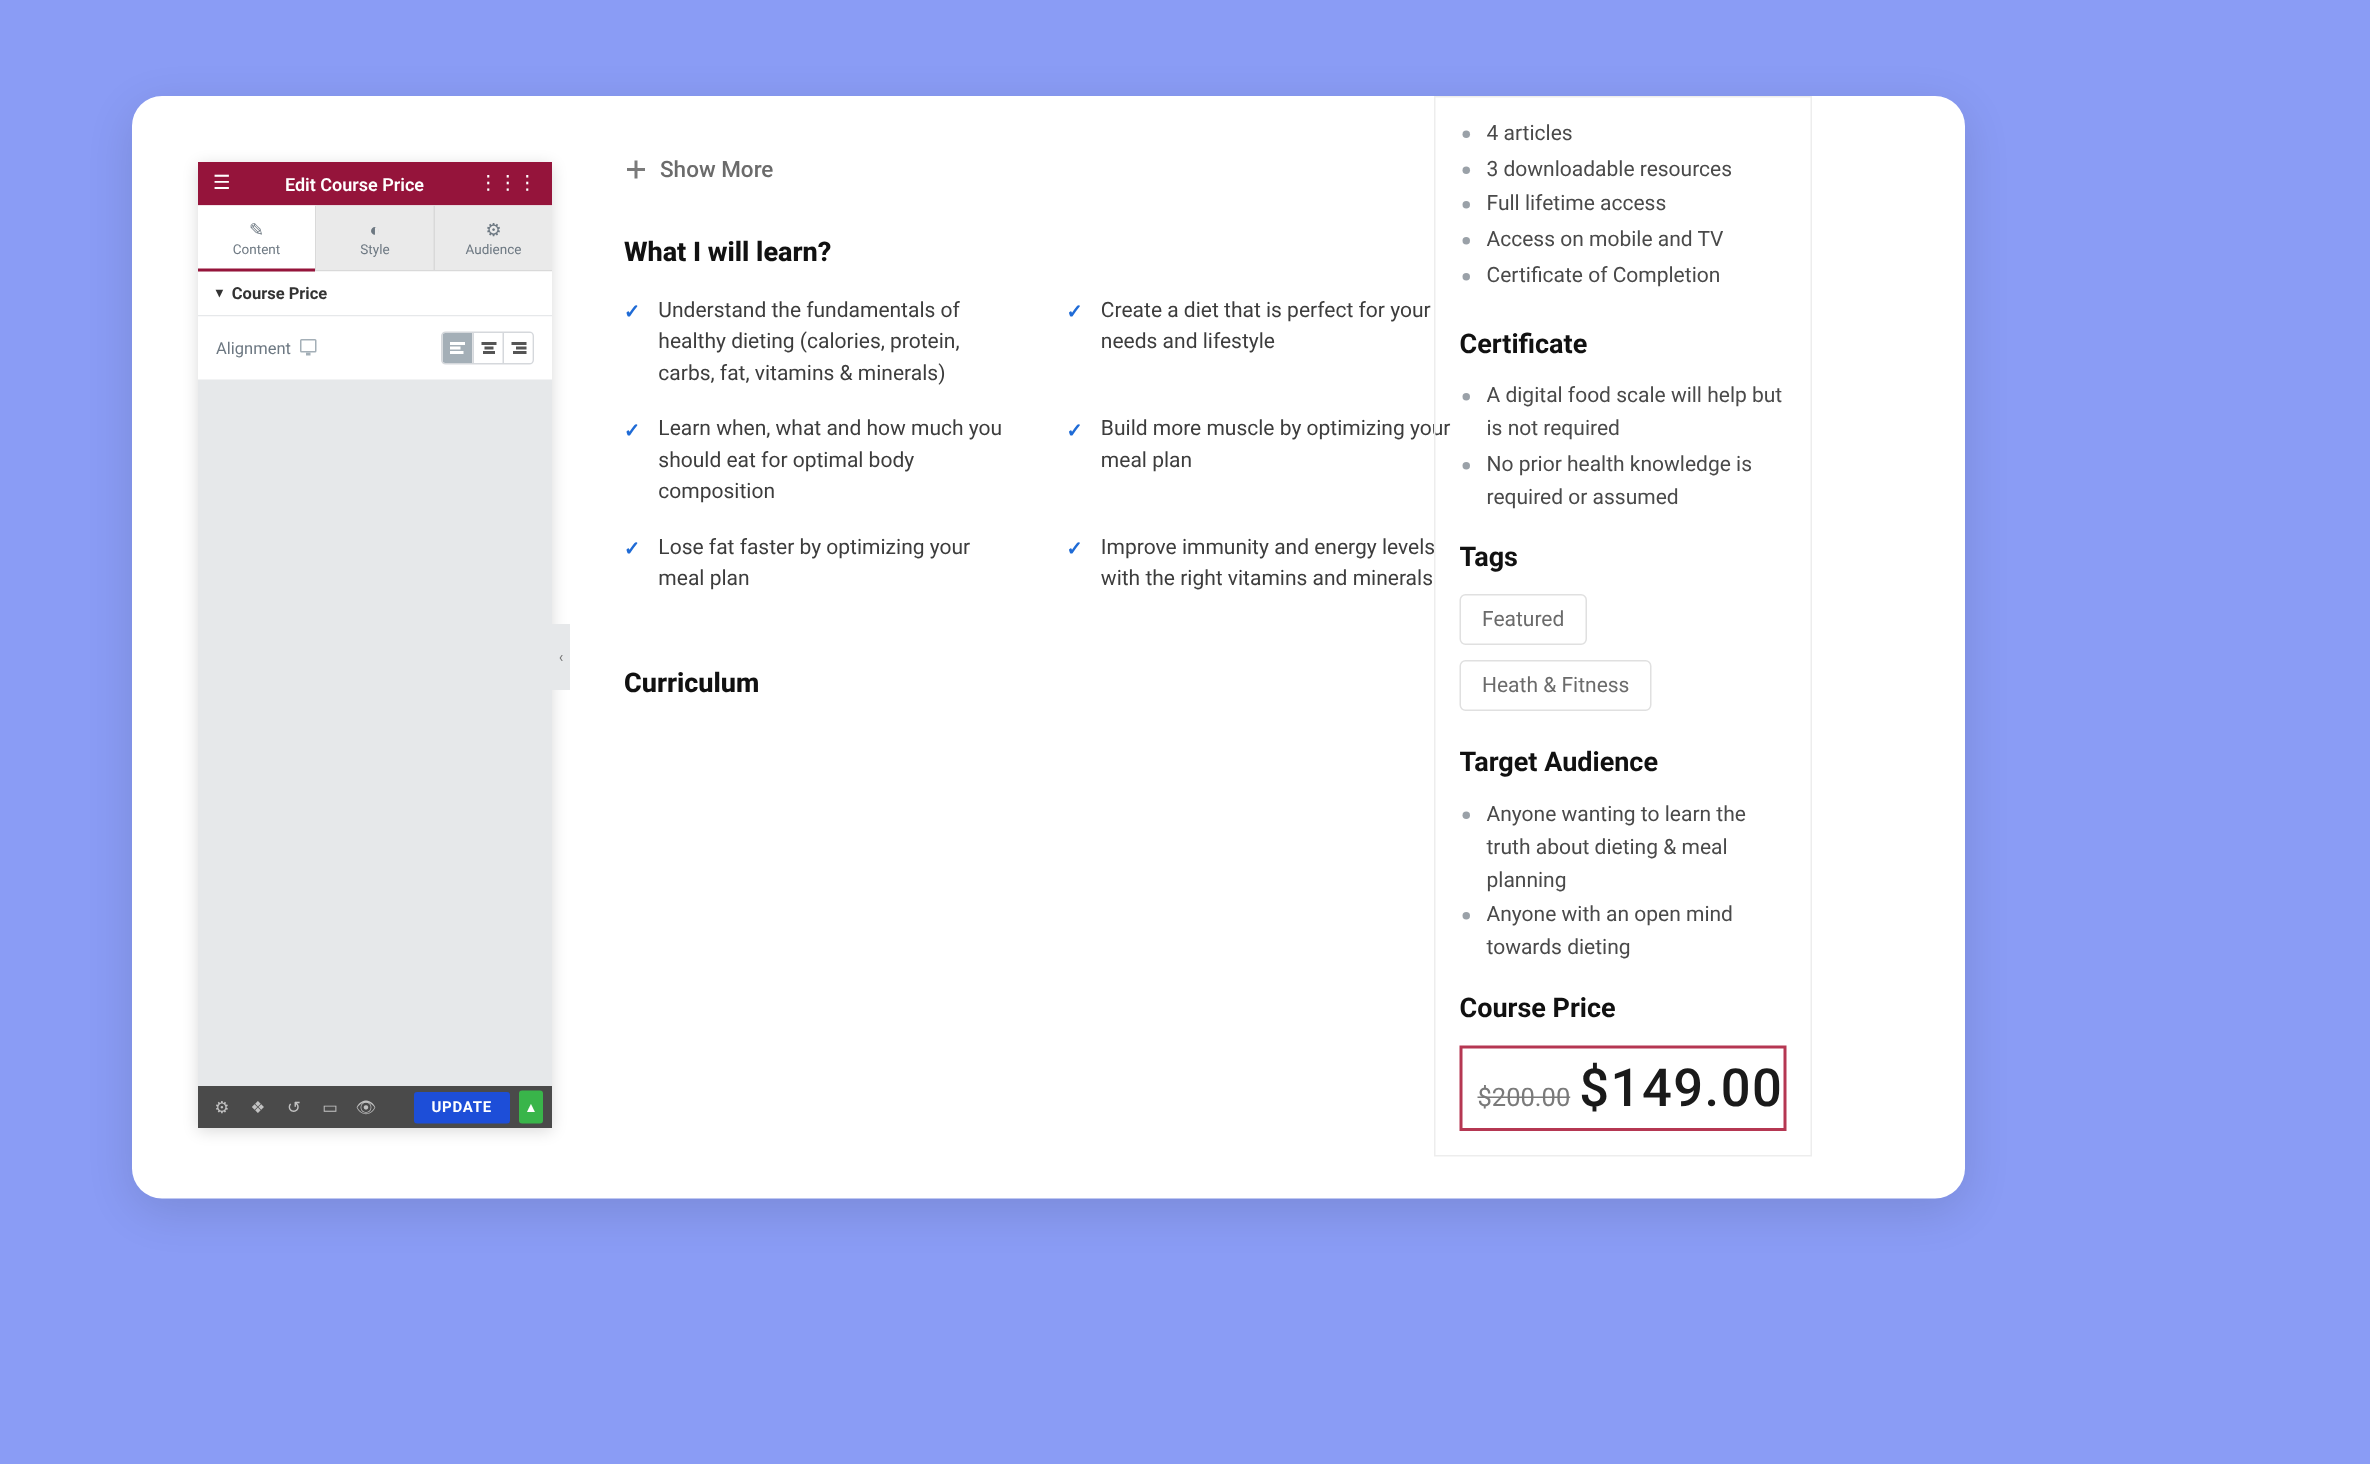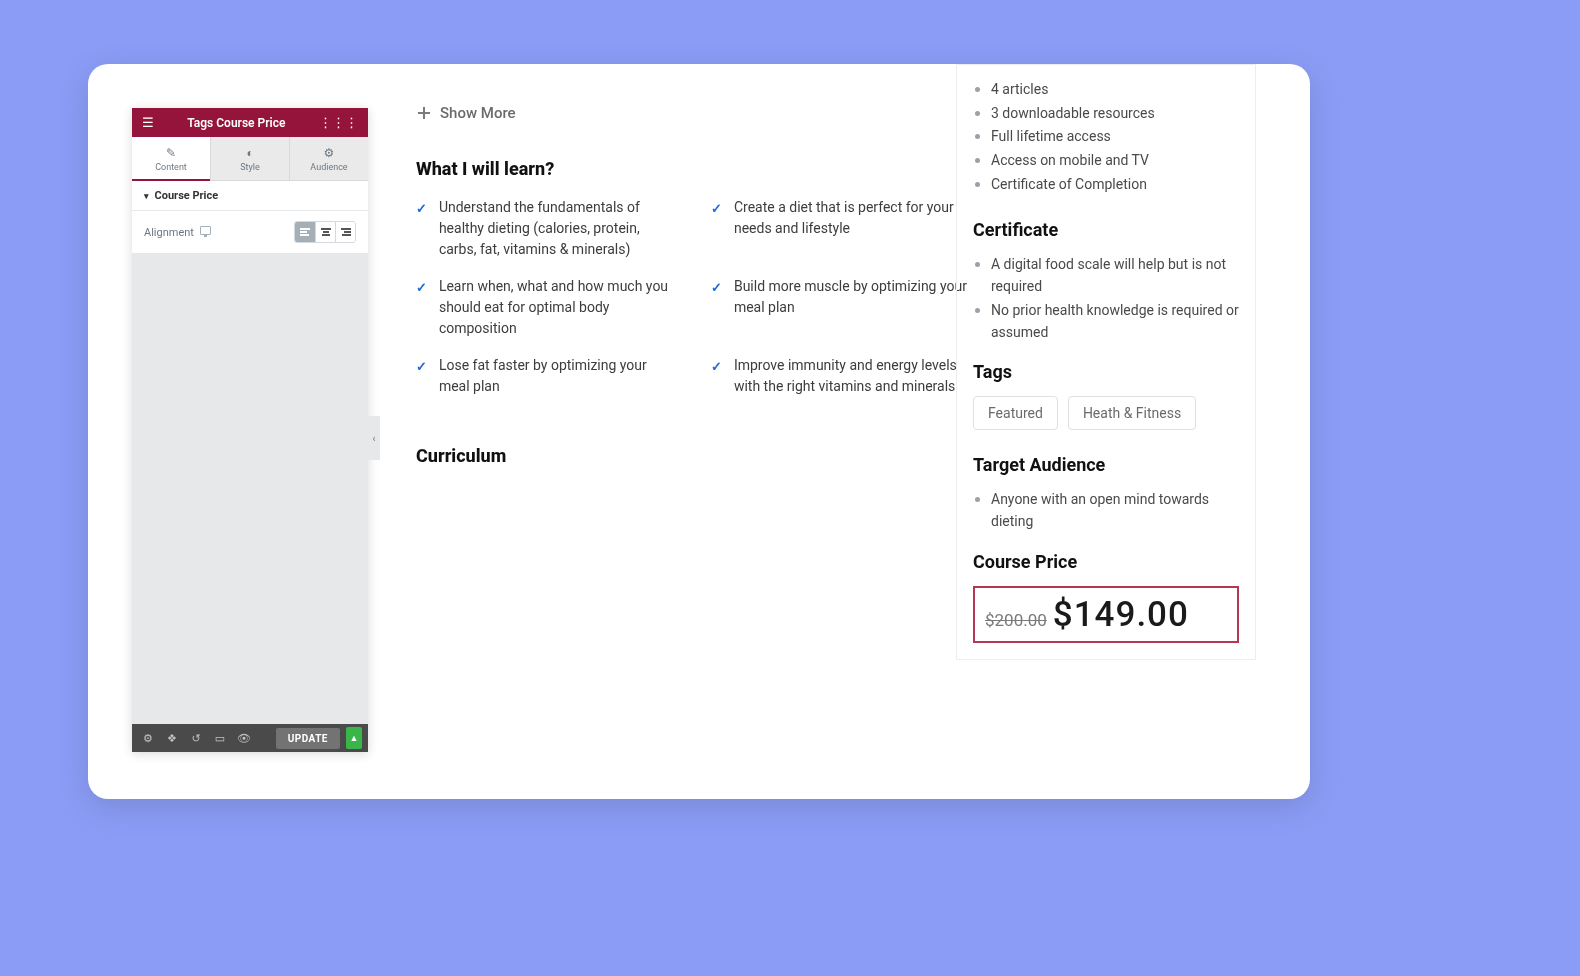--- a/index.html
+++ b/index.html
@@ -172,21 +172,21 @@
     height: 20px;
     display:flex;
     align-items:center;
     justify-content:center;
     color: #c2c2c2;
     font-size: 11px;
     cursor: pointer;
   }
   .update-btn {
     margin-left: auto;
-    background: #737373;
+    background: #1d4ed8;
     color: #fff;
     font-size: 10px;
     font-weight: 700;
     letter-spacing:.5px;
     padding: 5px 12px;
     border-radius: 2px;
     cursor: pointer;
     text-align: center;
   }
   .update-caret {
@@ -269,21 +269,21 @@
     font-size: 13px;
     flex-shrink: 0;
     margin-top: 2px;
   }
 
   
   .right {
     position: absolute;
     left: 868px;
     top: 0;
-    width: 300px;
+    width: 252px;
     color: #212121;
   }
   .right-inner {
     border: 1px solid #ededed;
     padding: 0 16px 16px;
   }
   .feature-list, .req-list, .aud-list {
     list-style: none;
     font-size: 14px;
     color: #4a4a4a;
@@ -343,21 +343,21 @@
   }
 </style>
 </head>
 <body>
 
 <div class="app-card">
 
   <div class="editor-panel">
     <div class="editor-header">
       <span class="ham">☰</span>
-      <span class="title">Tags Course Price</span>
+      <span class="title">Edit Course Price</span>
       <span class="grid-ic">⋮⋮⋮</span>
     </div>
 
     <div class="editor-tabs">
       <div class="editor-tab active">
         <span class="ic">✎</span>
         <span>Content</span>
       </div>
       <div class="editor-tab">
         <span class="ic">◐</span>
@@ -475,20 +475,21 @@
       </ul>
 
       <h4 class="tight">Tags</h4>
       <div class="tags">
         <span class="tag">Featured</span>
         <span class="tag">Heath &amp; Fitness</span>
       </div>
 
       <h4>Target Audience</h4>
       <ul class="aud-list">
+        <li>Anyone wanting to learn the truth about dieting &amp; meal planning</li>
         <li>Anyone with an open mind towards dieting</li>
       </ul>
 
       <h4 class="tight">Course Price</h4>
       <div class="price-box">
         <span class="price-old">$200.00</span>
         <span class="price-new">$149.00</span>
       </div>
     </div>
   </div>

